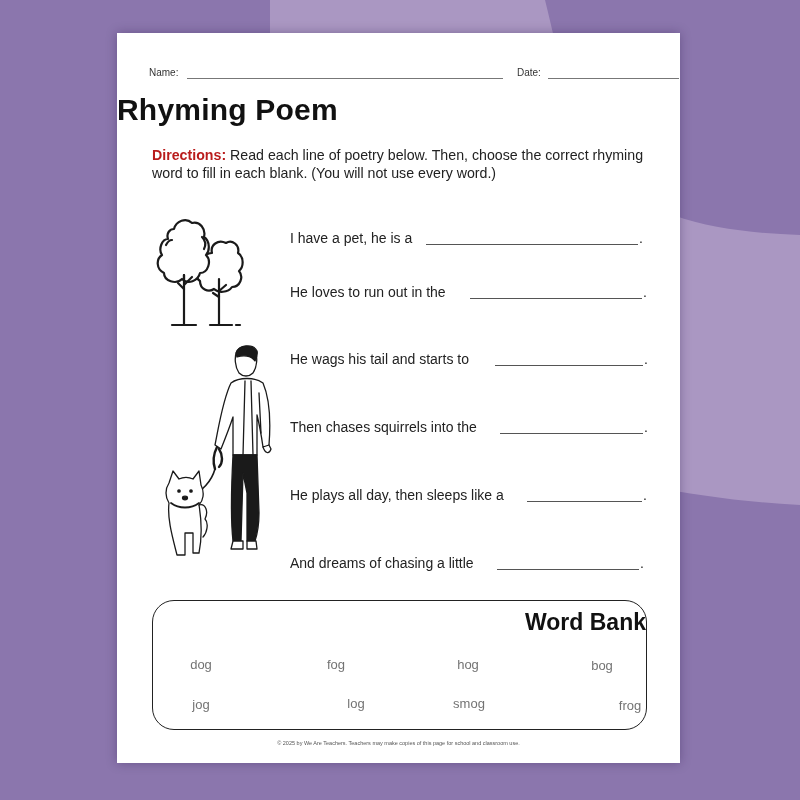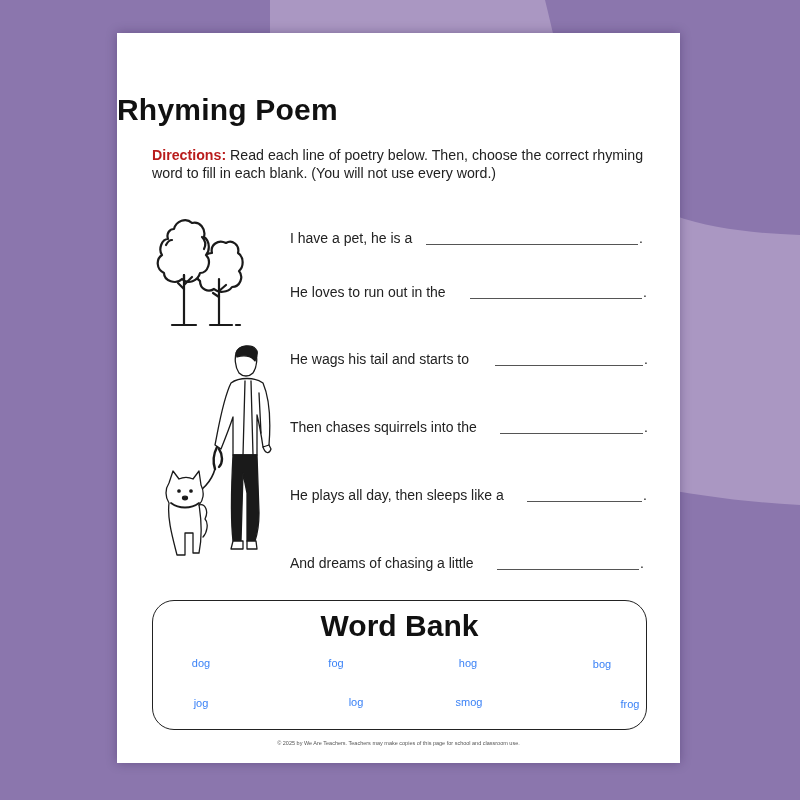--- a/index.html
+++ b/index.html
@@ -39,41 +39,47 @@
     font-size: 14px; color: #222; white-space: nowrap;
   }
   .poem-line .text { position: absolute; left: 0; top: 0; }
   .poem-line .blank { position: absolute; top: 14px; height: 1px; background: #555; }
   .poem-line .dot { position: absolute; top: 0; }
   .word-bank {
     position: absolute; left: 35px; top: 567px; width: 495px; height: 130px;
     border: 1.5px solid #222; border-radius: 22px;
   }
   .wb-title {
-    position: absolute; left: 0; top: 8px; width: 100%; text-align: center;
-    font-size: 30px; font-weight: bold; color: #111;
+    position: absolute; left: 0; top: 8px; width: 100%; text-align: right;
+    font-size: 23px; font-weight: bold; color: #111;
   }
   .wb-word {
-    position: absolute; font-size: 11px; color: #3b82f6; transform: translateX(-50%);
+    position: absolute; font-size: 13px; color: #737373; transform: translateX(-50%);
   }
   .footer {
     position: absolute; left: 0; top: 707px; width: 563px; text-align: center;
     font-size: 5.5px; color: #555;
   }
   .illus { position: absolute; }
 </style>
 </head>
 <body>
 
 <svg class="bg-band" viewBox="0 0 800 800" width="800" height="800">
   <path d="M270 0 L545 0 C560 60 570 120 600 170 C650 220 720 232 800 235 L800 505 C700 500 620 480 560 470 L270 470 Z" fill="#aa97c2"></path>
 </svg>
 
 <div class="paper">
 
+  <div class="header-row">
+    <span class="lbl" style="left:0;">Name:</span>
+    <div class="line" style="left:38px; width:316px;"></div>
+    <span class="lbl" style="left:368px;">Date:</span>
+    <div class="line" style="left:399px; width:131px;"></div>
+  </div>
 
   <div class="title">Rhyming Poem</div>
 
   <div class="directions">
     <b>Directions:</b><span> Read each line of poetry below. Then, choose the correct rhyming word to fill in each blank. (You will not use every word.)</span>
   </div>
 
   <svg class="illus" style="left:35px; top:182px;" width="95" height="118" viewBox="0 0 95 118" fill="none" stroke="#1a1a1a" stroke-width="2.2" stroke-linecap="round" stroke-linejoin="round">
 
     <path d="M60 38 C58 30 66 24 74 28 C80 24 88 30 86 38 C92 42 92 52 87 56 C92 62 88 72 80 72 C76 78 66 78 62 74 C56 78 48 74 48 66 C42 62 44 52 50 50 C48 44 54 38 60 38 Z" fill="#fff"></path>

